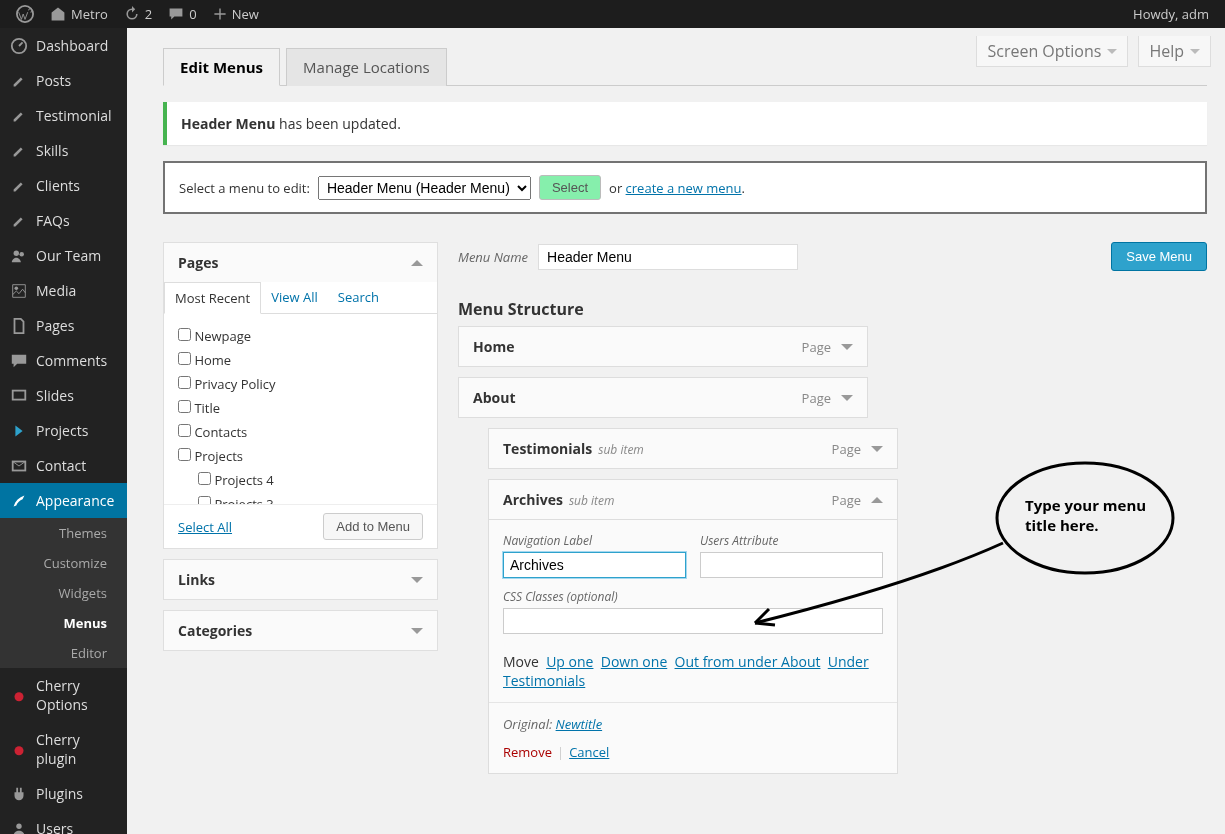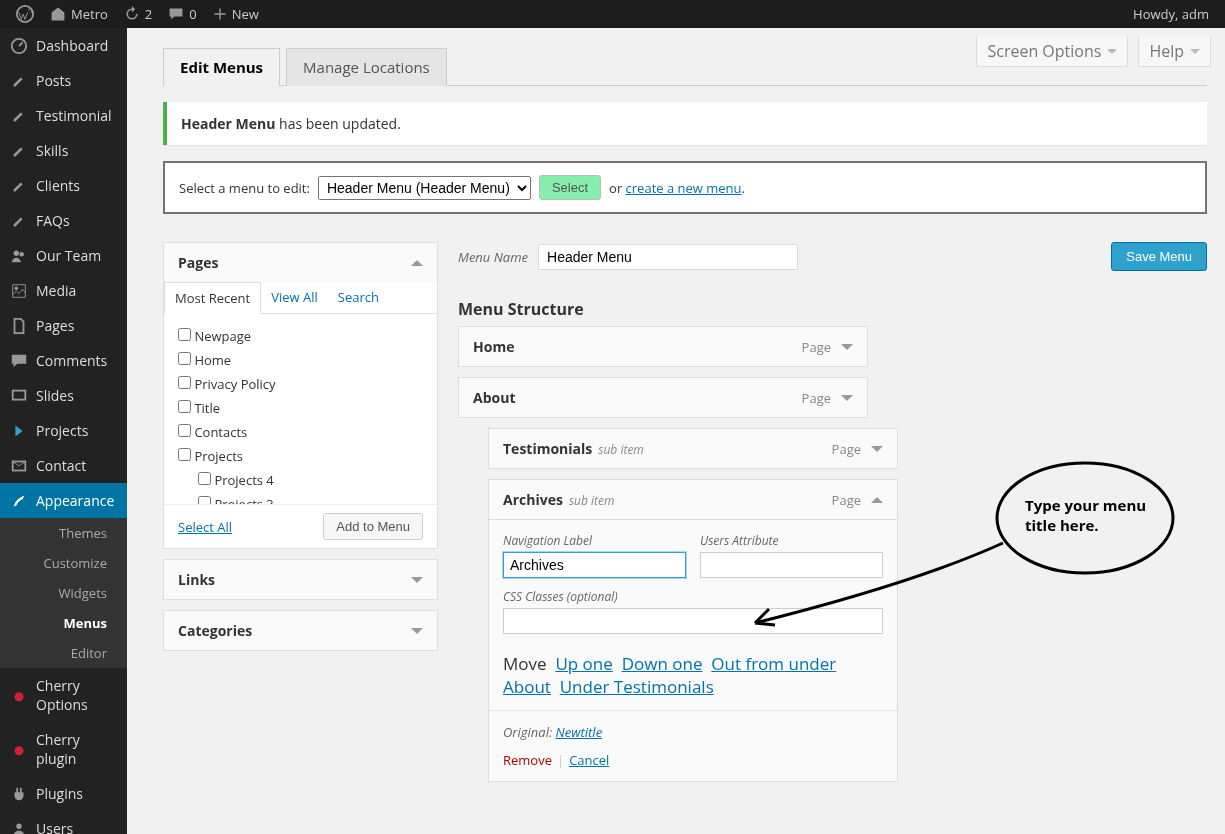--- a/index.html
+++ b/index.html
@@ -84,21 +84,21 @@
 .tri-toggle { border: 6px solid transparent; cursor: pointer; }
 .tri-toggle.down { border-top-color: #999; margin-top: 6px; }
 .tri-toggle.up { border-bottom-color: #999; margin-top: -6px; }
 
 .menu-item-settings { width: 410px; border: 1px solid #ddd; border-top: none; background: #fafafa; padding: 12px 14px; }
 .field-row { display: flex; gap: 14px; margin-bottom: 10px; }
 .field { flex: 1; }
 .field label { font-style: italic; color: #666; font-size: 12px; display: block; margin-bottom: 3px; }
 .field input { width: 100%; padding: 4px 6px; border: 1px solid #ccc; font-size: 14px; }
 .field input.hl { border: 1px solid #2ea2cc; outline: 1px solid #a4d8f0; }
-.move-row { font-size: 17px; margin: 18px 0 10px; }
+.move-row { font-size: 14px; margin: 18px 0 10px; }
 .move-row a, .menu-item-settings a { color: #0073aa; text-decoration: underline; cursor: pointer; }
 .hr { border-top: 1px solid #e5e5e5; margin: 12px -14px; }
 .orig-row { font-style: italic; color: #666; font-size: 13px; margin-bottom: 10px; }
 .action-row { font-size: 13px; }
 .action-row .remove { color: #a00; cursor: pointer; }
 .action-row .sep { color: #ccc; padding: 0 5px; }
 
 
 .annot { position: absolute; pointer-events: none; }
 .annot svg { overflow: visible; }

